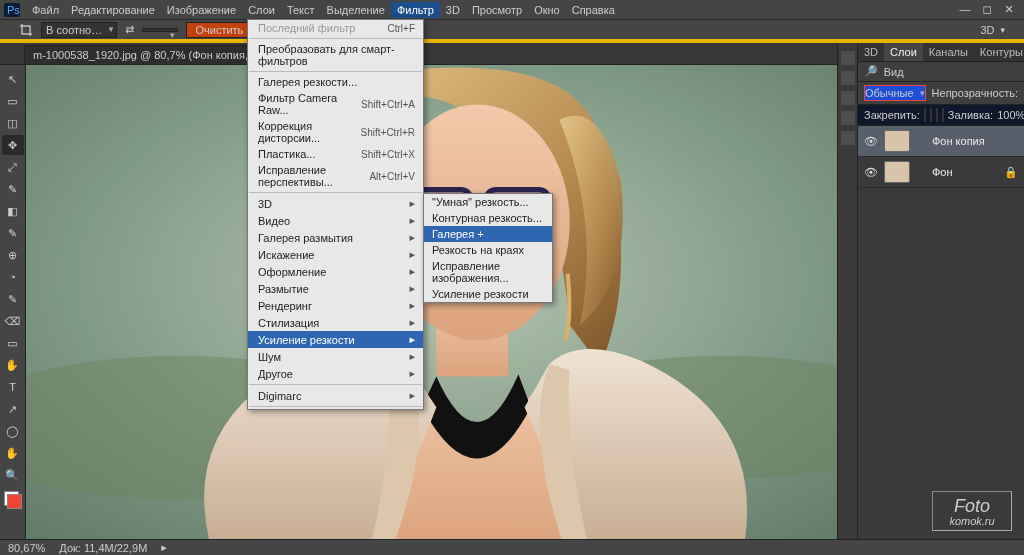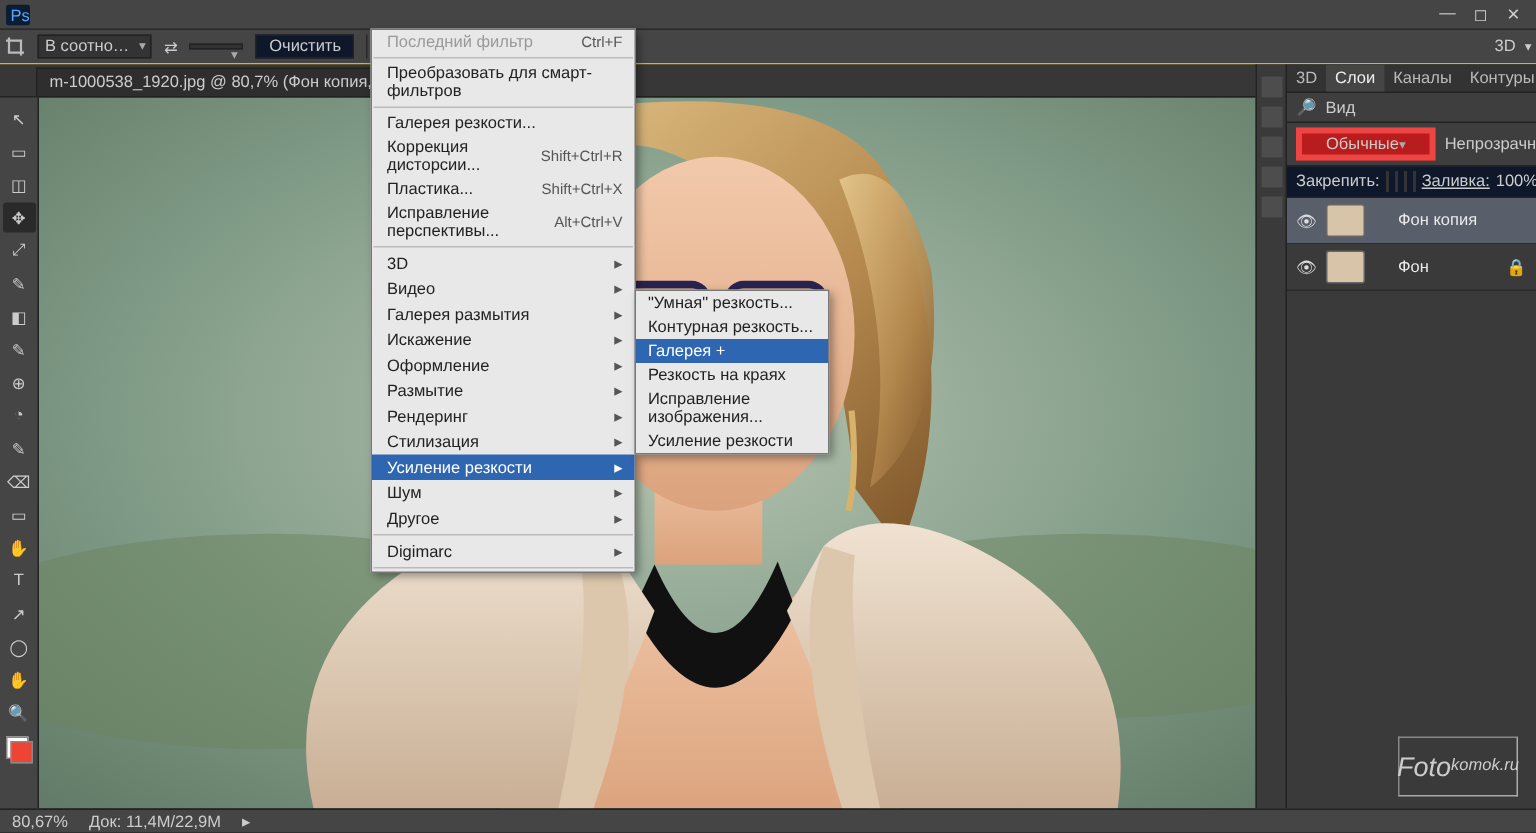--- a/index.html
+++ b/index.html
@@ -3,25 +3,25 @@
 <meta charset="utf-8">
 <style>
 * { margin:0; padding:0; box-sizing:border-box; font-family:"Segoe UI",Tahoma,sans-serif; font-size:11px; color:#ccc; user-select:none; }
 body { background:#323232; width:1024px; height:555px; overflow:hidden; position:relative; }
 .menubar { background:#454545; height:19px; display:flex; align-items:center; padding-left:4px; gap:2px; }
 .menubar .logo { width:20px; height:14px; display:flex; align-items:center; }
 .menubar .mi { padding:2px 6px; cursor:default; }
 .menubar .mi.open { background:#1a4f8b; color:#fff; }
 .menubar .winBtns { margin-left:auto; display:flex; gap:4px; padding-right:6px; }
 .menubar .winBtns span { width:18px; text-align:center; }
-.optbar { background:#454545; height:24px; display:flex; align-items:center; padding:0 3px; gap:8px; border-top:1px solid #2a2a2a; border-bottom:1px solid #eab308; }
+.optbar { background:#454545; height:24px; display:flex; align-items:center; padding:0 19px; gap:8px; border-top:1px solid #2a2a2a; border-bottom:4px solid #eab308; }
 .optbar .crop-icon{width:14px;height:14px;}
 .optbar .field{background:#333;border:1px solid #222;padding:1px 14px 1px 4px;min-width:56px;position:relative;}
 .optbar .field::after{content:"▾";position:absolute;right:3px;top:1px;color:#aaa;font-size:9px;}
-.optbar .btn{background:#0f172a;border:1px solid #222;padding:1px 8px;}
+.optbar .btn{background:#c2410c;border:1px solid #222;padding:1px 8px;}
 .optbar .sep{width:1px;height:16px;background:#2a2a2a;}
 .optbar .right{margin-left:auto;display:flex;align-items:center;gap:6px;}
 .optbar .panel-icon{width:14px;height:14px;background:#666;opacity:.6;}
 .tabbar{background:#373737;height:22px;display:flex;align-items:flex-end;border-bottom:1px solid #222;padding-left:24px;}
 .tabbar .tab{background:#2e2e2e;padding:3px 8px;border:1px solid #222;border-bottom:none;display:flex;gap:6px;align-items:center;}
 .tabbar .tab .x{color:#999;}
 .workspace{position:absolute;left:0;top:65px;right:167px;bottom:16px;background:#1e1e1e;}
 .toolbox{position:absolute;left:0;top:0;bottom:0;width:26px;background:#454545;border-right:1px solid #222;display:flex;flex-direction:column;align-items:center;gap:2px;padding-top:4px;}
 .toolbox .tool{width:22px;height:20px;display:flex;align-items:center;justify-content:center;border-radius:2px;}
 .toolbox .tool.sel{background:#2a2a2a;}
@@ -39,51 +39,52 @@
 .dropdown .row .ar{margin-left:auto;color:#555;}
 .dropdown .row.hl .ar,.dropdown .row.hl .sc{color:#fff;}
 .submenu{position:absolute;left:423px;top:193px;width:130px;background:#e8e8e8;border:1px solid #777;box-shadow:2px 2px 6px rgba(0,0,0,.4);z-index:51;}
 .submenu .row{padding:2px 8px;color:#222;font-size:11px;}
 .submenu .row.hl{background:#2f66b2;color:#fff;}
 .panels{position:absolute;right:0;top:43px;bottom:16px;width:167px;background:#3a3a3a;border-left:1px solid #222;}
 .panels .tabrow{display:flex;background:#333;border-bottom:1px solid #222;}
 .panels .ptab{padding:3px 6px;color:#bbb;}
 .panels .ptab.act{background:#454545;color:#eee;}
 .panels .modebar{display:flex;align-items:center;gap:6px;padding:3px 6px;background:#3e3e3e;border-bottom:1px solid #222;}
-.panels .modebar .sel{background:#b91c1c;border:4px solid #ef4444;padding:1px 16px;flex:1;display:flex;justify-content:space-between;align-items:center;}
+.panels .modebar .sel{background:#1d4ed8;border:1px solid #ef4444;padding:1px 0;flex:1;display:flex;justify-content:space-between;align-items:center;}
 .panels .modebar .sel::after{content:"▾";color:#aaa;font-size:9px;}
 .panels .lockrow{display:flex;align-items:center;padding:3px 6px;gap:4px;background:#0f172a;border-bottom:1px solid #222;}
 .panels .lockrow .lbl{color:#ccc;}
 .panels .lockrow .mini{width:14px;height:14px;background:#555;border:1px solid #333;}
-.panels .lockrow .fillLbl{margin-left:auto;text-decoration:underline;}
+.panels .lockrow .fillLbl{margin-left:auto;}
 .layers{padding:0;}
 .layer{display:flex;align-items:center;gap:6px;padding:4px 6px;border-bottom:1px solid #2b2b2b;}
 .layer.sel{background:#585f6b;}
 .layer .eye{width:14px;text-align:center;color:#ddd;}
 .layer .thumb{width:26px;height:22px;background:#d8c4a8;border:1px solid #666;border-radius:2px;overflow:hidden;}
 .layer .nm{flex:1;color:#eaeaea;margin-left:16px;}
 .layer .lock{color:#ccc;}
 .panelstrip{position:absolute;right:167px;top:43px;bottom:16px;width:20px;background:#3a3a3a;border-left:1px solid #222;display:flex;flex-direction:column;gap:6px;align-items:center;padding-top:8px;}
 .panelstrip span{width:14px;height:14px;background:#555;opacity:.7;}
 .status{position:absolute;left:0;right:0;bottom:0;height:16px;background:#454545;border-top:1px solid #222;display:flex;align-items:center;padding:0 8px;gap:14px;color:#bbb;font-size:10px;}
-.watermark{position:absolute;right:12px;bottom:24px;width:80px;height:40px;display:flex;flex-direction:row;align-items:center;justify-content:center;color:#ddd;font-style:italic;border-bottom:1px solid #aaa;border-right:1px solid #aaa;border-left:1px solid #888;border-top:1px solid #888;font-family:Georgia,serif;pointer-events:none;}
+.watermark{position:absolute;right:12px;bottom:24px;width:80px;height:40px;display:flex;flex-direction:column;align-items:center;justify-content:center;color:#ddd;font-style:italic;border-bottom:1px solid #aaa;border-right:1px solid #aaa;border-left:1px solid #888;border-top:1px solid #888;font-family:Georgia,serif;pointer-events:none;}
 .watermark .w1{font-size:18px;}
 .watermark .w2{font-size:11px;margin-top:-2px;}
 svg{display:block}
 </style>
 </head>
 <body>
 
 <div class="menubar">
   <span class="logo">
     <svg width="16" height="14" viewBox="0 0 16 14">
         <rect width="16" height="14" rx="2" fill="#0a1d33"></rect>
         <text x="3" y="11" font-size="9" fill="#5aa6ff" font-family="Arial">Ps</text>
       </svg>
   </span>
+  <span id="menuitems"><span class="mi">Файл</span><span class="mi">Редактирование</span><span class="mi">Изображение</span><span class="mi">Слои</span><span class="mi">Текст</span><span class="mi">Выделение</span><span class="mi open">Фильтр</span><span class="mi">3D</span><span class="mi">Просмотр</span><span class="mi">Окно</span><span class="mi">Справка</span></span>
   <div class="winBtns">
     <span>—</span>
     <span>◻</span>
     <span>✕</span>
   </div>
 </div>
 
 <div class="optbar">
   <span class="crop-icon">
     <svg width="14" height="14" viewBox="0 0 14 14">
@@ -247,20 +248,21 @@
       </div>
     </div>
 </div>
 
 <div class="dropdown" id="filterMenu">
     <div class="row disabled">Последний фильтр<span class="sc">Ctrl+F</span></div>
     <div class="sep"></div>
     <div class="row">Преобразовать для смарт-фильтров</div>
     <div class="sep"></div>
     <div class="row">Галерея резкости...</div>
+    <div class="row">Фильтр Camera Raw...<span class="sc">Shift+Ctrl+A</span></div>
     <div class="row">Коррекция дисторсии...<span class="sc">Shift+Ctrl+R</span></div>
     <div class="row">Пластика...<span class="sc">Shift+Ctrl+X</span></div>
     <div class="row">Исправление перспективы...<span class="sc">Alt+Ctrl+V</span></div>
     <div class="sep"></div>
     <div class="row">3D<span class="ar">▸</span></div>
     <div class="row">Видео<span class="ar">▸</span></div>
     <div class="row">Галерея размытия<span class="ar">▸</span></div>
     <div class="row">Искажение<span class="ar">▸</span></div>
     <div class="row">Оформление<span class="ar">▸</span></div>
     <div class="row">Размытие<span class="ar">▸</span></div>

